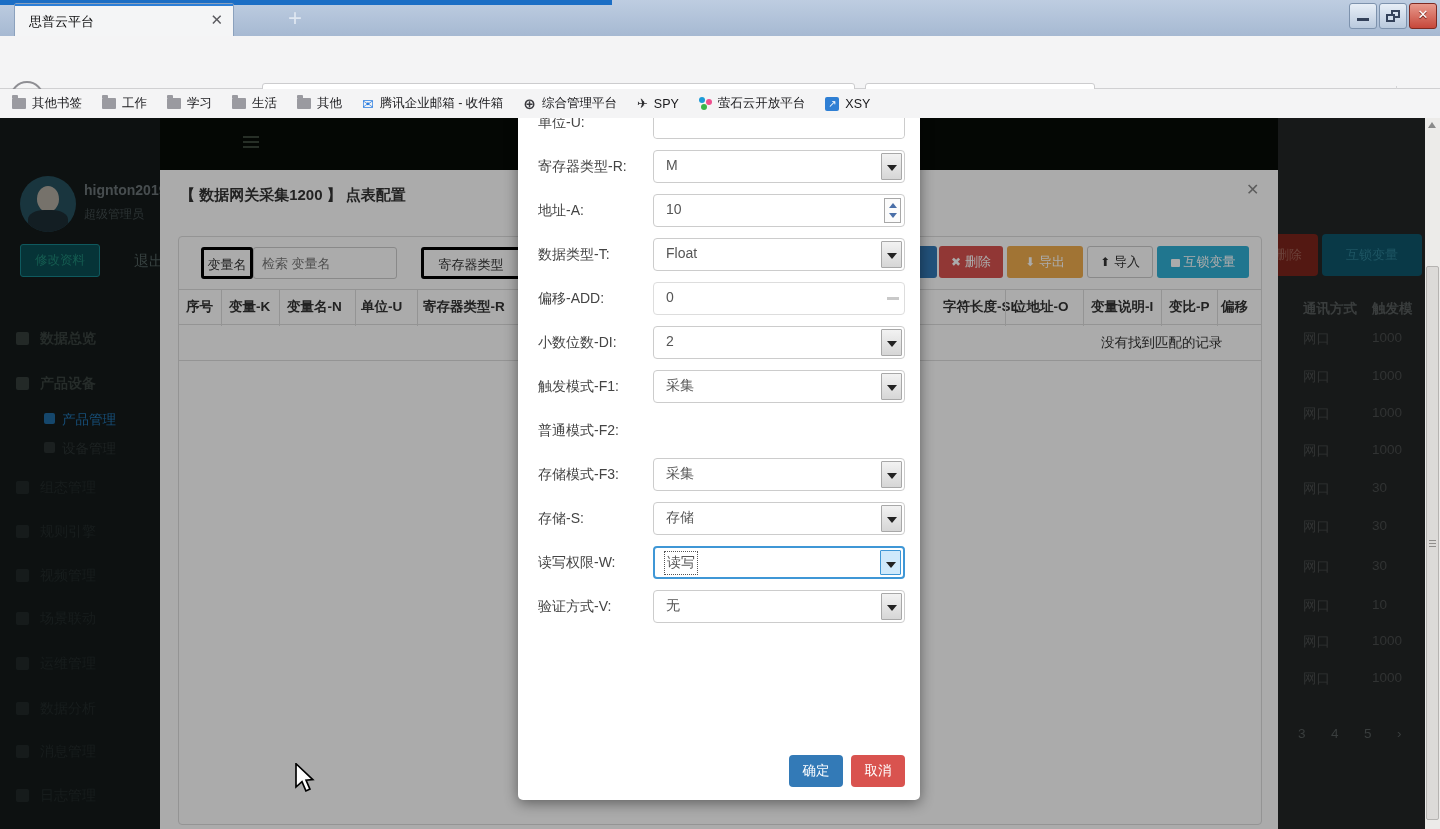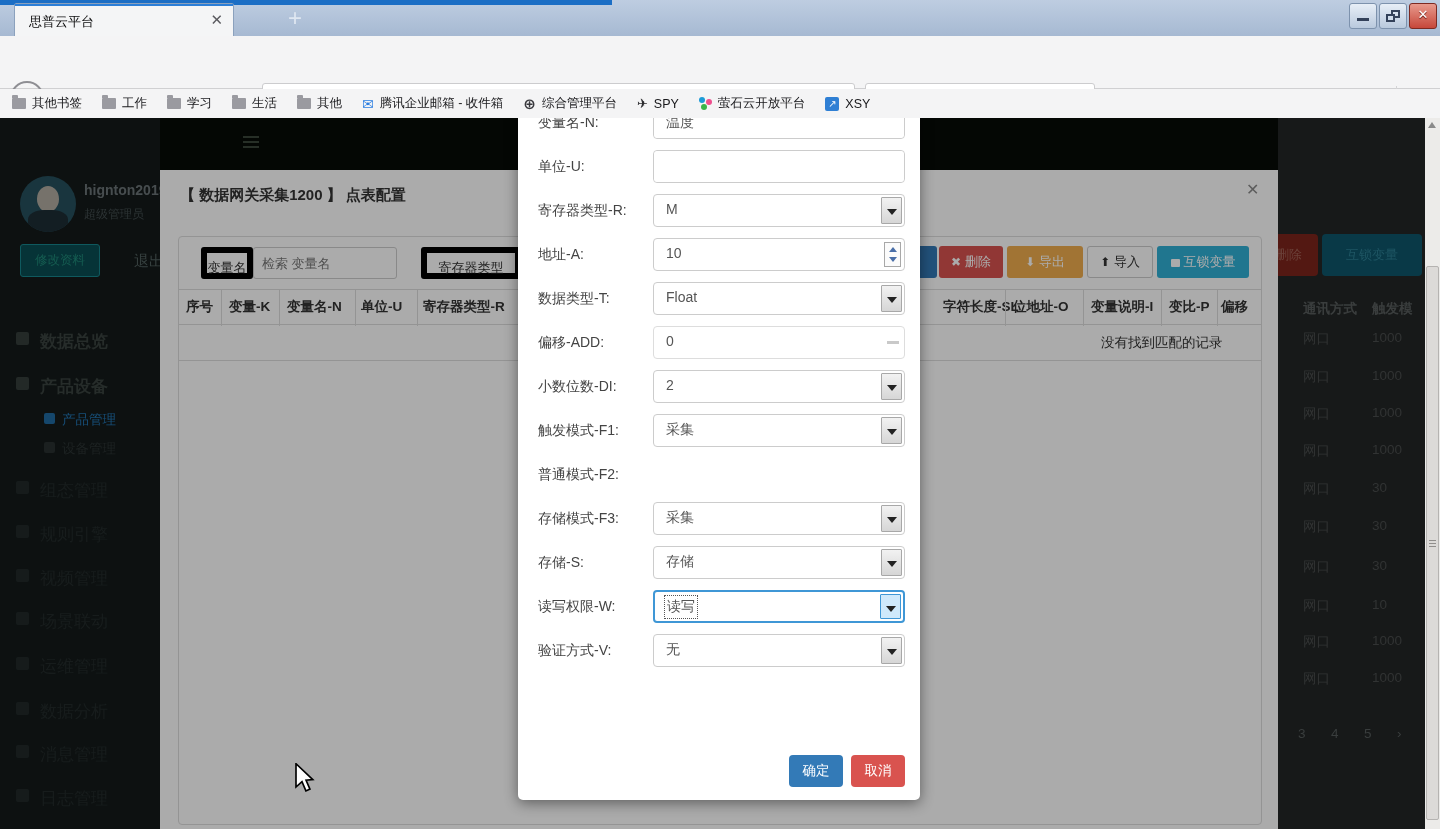--- a/index.html
+++ b/index.html
@@ -70,21 +70,21 @@
   .sidebar { position:absolute; left:0; top:0; width:200px; height:711px; background:#141a1a; z-index:1; overflow:hidden;}
   .avatar { position:absolute; left:20px; top:58px; width:56px; height:56px; border-radius:50%;
     background:#2b5d6e; overflow:hidden; opacity:.8; }
   .avatar .head { position:absolute; left:17px; top:10px; width:22px; height:26px; border-radius:50%; background:#d9cfc2; }
   .avatar .bod { position:absolute; left:8px; top:34px; width:40px; height:24px; border-radius:40% 40% 0 0; background:#20323c; }
   .uname { position:absolute; left:84px; top:64px; font-size:14px; font-weight:bold; color:#6b7477; }
   .urole { position:absolute; left:84px; top:88px; font-size:12px; color:#424c4e; }
   .pbtn { position:absolute; left:20px; top:126px; width:80px; height:33px; background:#0a4c52;
     border:1px solid #17858c; border-radius:3px; color:#1f8a79; font-size:12.5px; text-align:center; line-height:31px; }
   .logout { position:absolute; left:134px; top:134px; font-size:15px; color:#51605f; }
-  .mi { position:absolute; left:0; width:200px; height:30px; font-size:17px; color:#232b2b; }
+  .mi { position:absolute; left:0; width:200px; height:30px; font-size:14px; color:#232b2b; }
   .mi .micon { position:absolute; left:16px; top:2px; width:13px; height:13px; background:currentColor; opacity:.9; border-radius:2px; }
   .mi .mlabel { position:absolute; left:40px; top:0; }
   .mi.sub { font-size:13.5px; color:#2b3333; }
   .mi.sub .micon { left:44px; width:11px; height:11px; }
   .mi.sub .mlabel { left:62px; }
   .mi.section { color:#39423f; font-weight:bold; }
   .mi.active { color:#2173b0; }
   .topbar { position:absolute; left:160px; top:0; width:1265px; height:52px; background:#060b06; z-index:1; }
   .tb-burger { position:absolute; left:83px; top:15px; }
   .tb-burger span { background:#3b473b; }
@@ -97,21 +97,21 @@
   .r-frag { position:absolute; left:-14px; top:182px; font-size:13.5px; font-weight:bold; color:#575c5c; z-index:0; }
   .brow span { position:absolute; font-size:13.5px; color:#494c4c; white-space:nowrap; }
   .r-pag { position:absolute; top:608px; left:0; width:147px; }
   .r-pag span { position:absolute; font-size:13.5px; color:#555b5b; }
   
   .dialog1 { position:absolute; left:160px; top:52px; width:1118px; height:700px; background:#fff; z-index:2; }
   .d1-title { position:absolute; left:20px; top:16px; font-size:15px; font-weight:bold; color:#333; }
   .d1-close { position:absolute; left:1086px; top:10px; font-size:16px; font-weight:bold; color:#8a8a8a; }
   .d1-panel { position:absolute; left:18px; top:66px; width:1084px; height:589px; background:#fff;
     border:1px solid #ddd; border-radius:4px; }
-  .fbox { position:absolute; top:10px; height:32px; border:6px solid #000000; border-radius:3px;
+  .fbox { position:absolute; top:10px; height:32px; border:3px solid #000000; border-radius:3px;
     background:#fff; font-size:13px; color:#333; text-align:center; line-height:30px; }
   .finput { position:absolute; top:10px; height:32px; border:1px solid #ccc; border-radius:3px;
     font-size:13px; color:#333; padding:0 8px; outline:none; }
   .tbtn { position:absolute; top:9px; height:32px; border-radius:3px; color:#fff; font-size:13px;
     text-align:center; line-height:32px; border:none; }
   .tbtn .bi { margin-right:4px; font-size:12px; }
   .hstrip { position:absolute; left:0; top:52px; width:1082px; height:36px;
     border-top:1px solid #ddd; border-bottom:1px solid #ddd; }
   .hcell { position:absolute; top:8px; font-size:13.5px; font-weight:bold; color:#333; white-space:nowrap; }
   .hsep { position:absolute; top:0; width:1px; height:36px; background:#ddd; }
@@ -471,26 +471,20 @@
       <div class="pg-grip">
           <i></i>
           <i></i>
           <i></i>
         </div>
     </div>
   </div>
 
   <div class="modal">
     <div class="mrow">
-      <span class="mlab">变量名-N:</span>
-      <div class="mfield">
-          <input value="温度" style="">
-        </div>
-    </div>
-    <div class="mrow">
       <span class="mlab">单位-U:</span>
       <div class="mfield">
           <input value="" style="">
         </div>
     </div>
     <div class="mrow">
       <span class="mlab">寄存器类型-R:</span>
       <div class="mfield">
           <span class="val">M</span>
           <span class="selbtn"></span>

